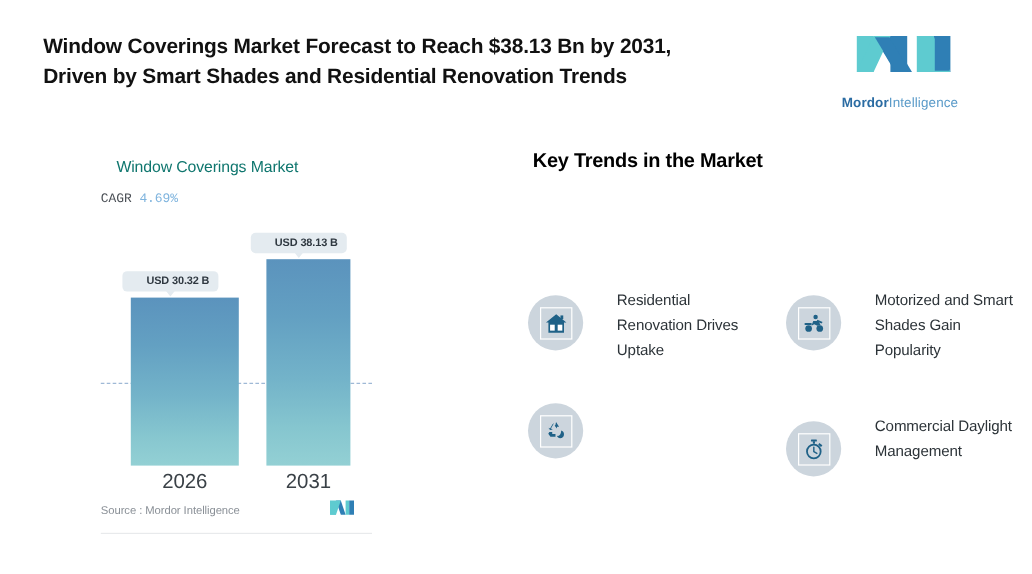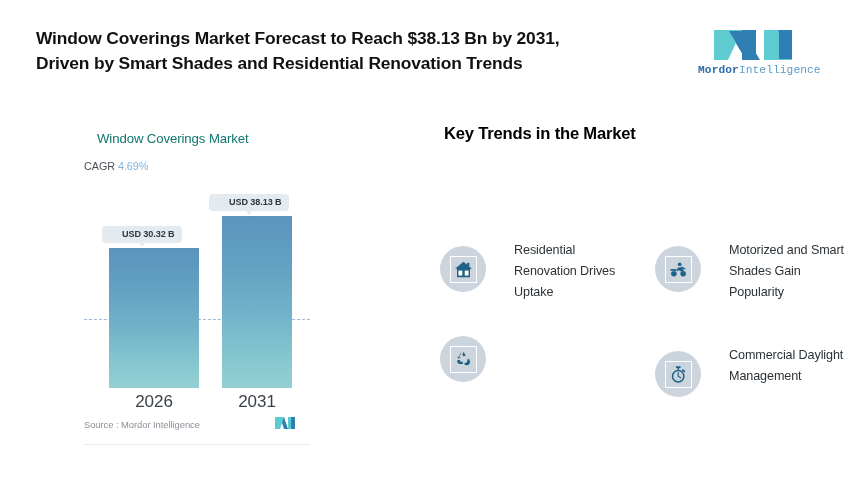--- a/index.html
+++ b/index.html
@@ -39,25 +39,24 @@
   
   .logo-block {
     position: absolute;
     right: 26px;
     top: 26px;
     width: 104px;
     text-align: center;
   }
   .logo-mark { width: 104px; height: 38px; display: block; }
   .logo-word {
-    margin-top: 0;
+    margin-top: 16px;
     font-size: 11.2px;
     letter-spacing: 0.1px;
     white-space: nowrap;
-    font-family: Liberation Mono, monospace;
   }
   .logo-word .b { color: #2b6ca3; font-weight: bold; }
   .logo-word .n { color: #5b9bc9; font-weight: normal; }
 
   
   .chart-panel {
     position: absolute;
     left: 84px;
     top: 118px;
     width: 226px;
@@ -74,20 +73,21 @@
     font-size: 10.4px;
     color: #4a4f55;
     margin-top: 5px;
     letter-spacing: -0.05px;
   }
   .chart-cagr {
     font-size: 10.8px;
     color: #4a4f55;
     margin-top: 14px;
     letter-spacing: -0.05px;
+    font-family: Liberation Mono, monospace;
   }
   .chart-cagr .val { color: #7fb4de; }
 
   .plot {
     position: absolute;
     left: 0;
     top: 74px;
     width: 226px;
     height: 196px;
   }

